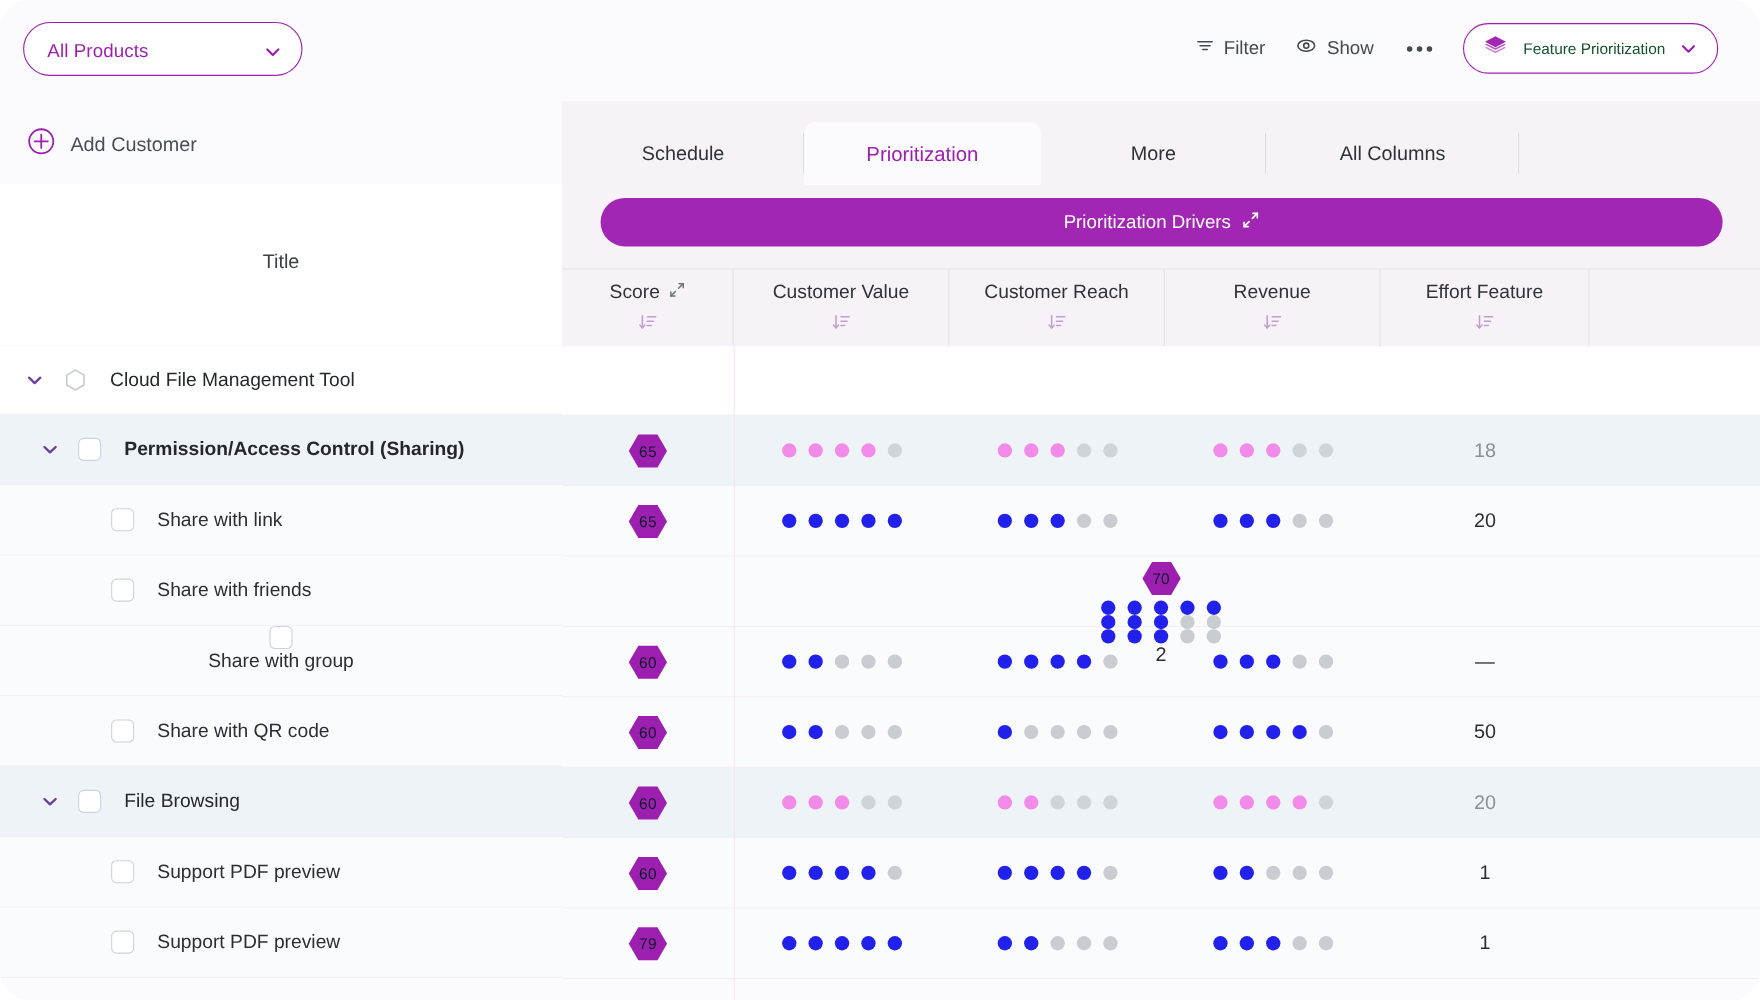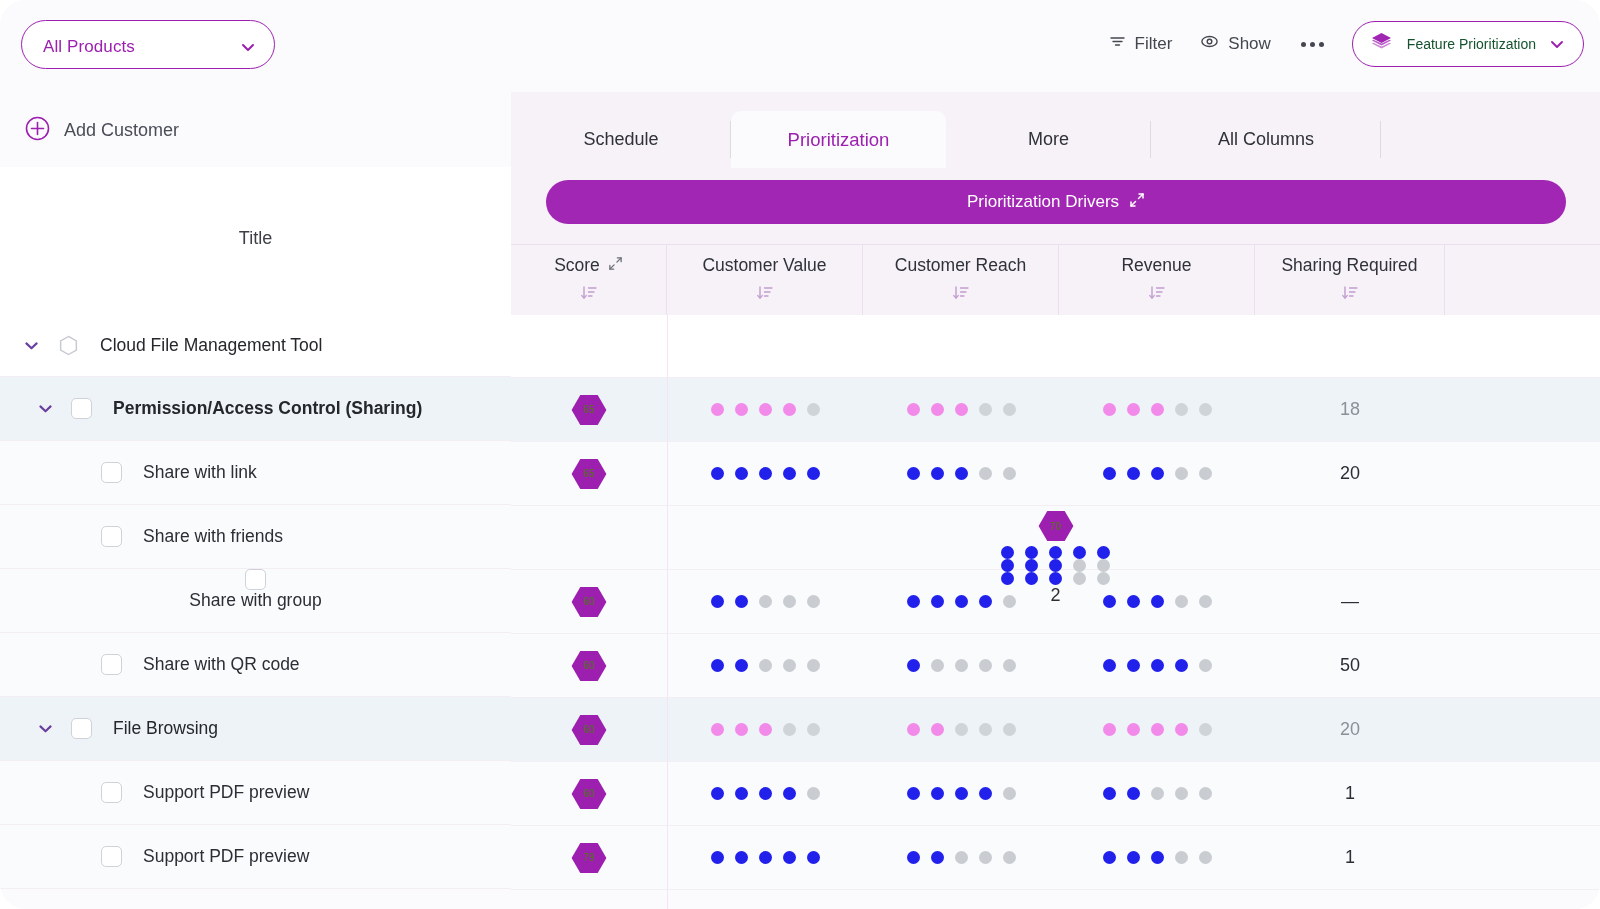--- a/index.html
+++ b/index.html
@@ -38,21 +38,21 @@
   .product-select .label {
     color: #9c1fb0; font-size: 17px; letter-spacing: .1px;
   }
   .chev {
     width: 16px; height: 16px;
     display: inline-block;
   }
   .chev svg { display:block; }
 
   .topright {
-    position: absolute; right: 16px; top: 16px;
+    position: absolute; right: 38px; top: 16px;
     display: flex; align-items: center; gap: 0px;
     height: 56px;
   }
   .tr-item {
     display: flex; align-items: center; gap: 9px;
     color: #44474f; font-size: 17px;
     padding: 0 14px; height: 40px; cursor: pointer;
   }
   .dots-btn {
     display:flex; align-items:center; gap:4px;
@@ -171,21 +171,21 @@
   .dots { display: flex; gap: 11px; align-items: center; }
   .dot { width: 13px; height: 13px; border-radius: 50%; background: #c9ccd1; }
   .dot.on-blue { background: #2121eb; }
   .dot.on-pink { background: #f18ae8; }
   .dot.off-pink { background: #cfd4d9; }
   .hexbadge {
     position: relative; width: 40px; height: 40px;
     display: flex; align-items: center; justify-content: center;
   }
   .hexbadge svg { position: absolute; left:0; top:0; }
-  .hexbadge span { position: relative; color: #4d7c0f; font-size: 10px; letter-spacing: .2px;}
+  .hexbadge span { position: relative; color: #0f172a; font-size: 14px; letter-spacing: .2px;}
   .effort { font-size: 18px; color: #2b2e34; }
   .effort.muted { color: #8b9097; }
 
   .scoreline {
     position: absolute; left: 156px; top: 0; bottom: 0; width: 1px;
     background: #f4e4f6;
   }
 </style>
 </head>
 <body>
@@ -452,21 +452,21 @@
                 <path d="M4 3 L4 14"></path>
                 <path d="M1.8 11.6 L4 14 L6.2 11.6"></path>
                 <line x1="8.5" y1="4" x2="16" y2="4"></line>
                 <line x1="8.5" y1="8" x2="14" y2="8"></line>
                 <line x1="8.5" y1="12" x2="12" y2="12"></line>
               </g>
             </svg></span>
         </div>
         <div class="colcell" style="width: 190px;">
           <div class="cname">
-            <span>Sharing Required</span>
+            <span>Effort Feature</span>
           </div>
           <span class="sorticon"><svg width="18" height="18" viewBox="0 0 18 18">
               <g stroke="#b98fc9" stroke-width="1.4" stroke-linecap="round" fill="none">
                 <path d="M4 3 L4 14"></path>
                 <path d="M1.8 11.6 L4 14 L6.2 11.6"></path>
                 <line x1="8.5" y1="4" x2="16" y2="4"></line>
                 <line x1="8.5" y1="8" x2="14" y2="8"></line>
                 <line x1="8.5" y1="12" x2="12" y2="12"></line>
               </g>
             </svg></span>

